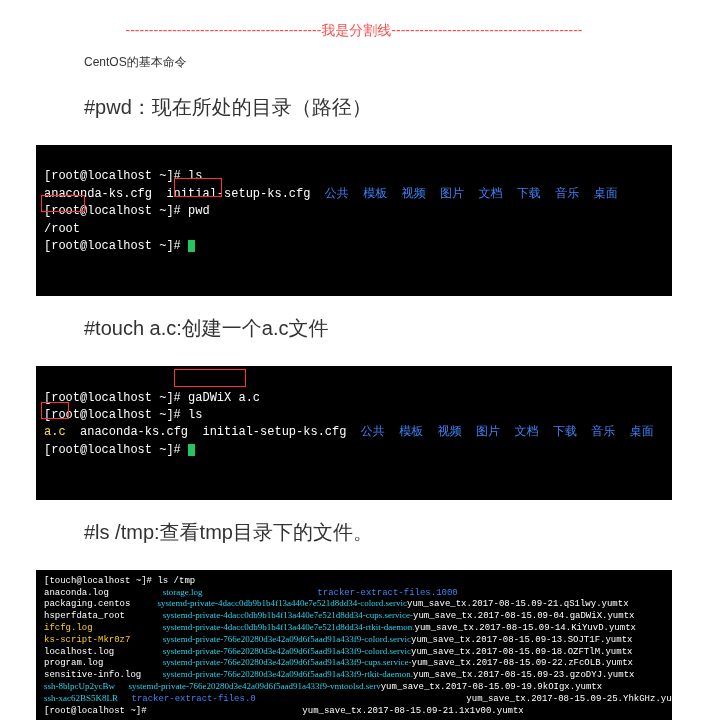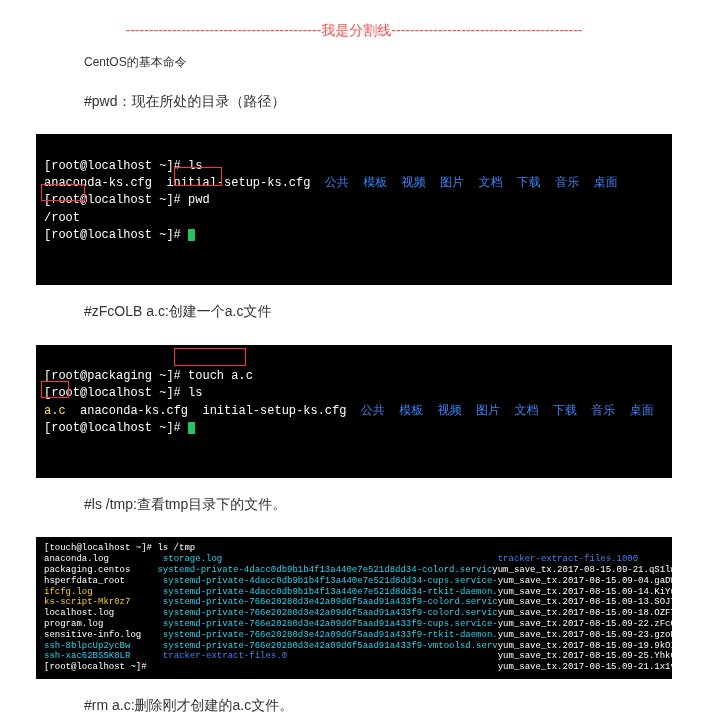--- a/index.html
+++ b/index.html
@@ -17,40 +17,40 @@
     font-size: 14px;
     margin: 6px 0 14px;
     letter-spacing: 0;
   }
   .heading {
     font-size: 12px;
     margin: 10px 0 18px 68px;
     color: #333;
   }
   .desc {
-    font-size: 14px;
+    font-size: 20px;
     margin: 14px 0 8px 68px;
     color: #333;
     line-height: 1.8;
   }
   .term {
     background: #000;
     color: #fff;
     font-family: "Consolas", "Courier New", monospace;
     font-size: 12px;
     line-height: 1.45;
     padding: 6px 8px;
     margin: 20px 20px 4px 20px;
     position: relative;
     white-space: pre;
     overflow: hidden;
   }
   .term .prompt { color: #fff; }
   .term .blue { color: #3b82f6; }
-  .term .cyan { color: #22d3ee; }
+  .term .cyan { color: #22d3ee; font-family: Liberation Serif, serif; }
   .term .green { color: #fde047; }
   .term .yellow { color: #facc15; }
   .cursor {
     display: inline-block;
     width: 7px;
     height: 12px;
     background: #22c55e;
     vertical-align: middle;
   }
   .box-outline {
@@ -71,23 +71,23 @@
 <div class="term">
 <span class="prompt">[root@localhost ~]# ls</span>
 <span>anaconda-ks.cfg  initial-setup-ks.cfg</span><span class="blue">  公共  模板  视频  图片  文档  下载  音乐  桌面</span>
 <span class="prompt">[root@localhost ~]# pwd</span>
 <span>/root</span>
 <span class="prompt">[root@localhost ~]# </span><span class="cursor"></span>
 <div class="box-outline" style="left:138px; top:33px; width:46px; height:17px;"></div>
 <div class="box-outline" style="left:5px; top:50px; width:42px; height:15px;"></div>
 </div>
 
-<div class="desc">#zFcOLB a.c:创建一个a.c文件</div>
+<div class="desc">#touch a.c:创建一个a.c文件</div>
 <div class="term">
-<span class="prompt">[root@packaging ~]# touch a.c</span>
+<span class="prompt">[root@localhost ~]# gaDWiX a.c</span>
 <span class="prompt">[root@localhost ~]# ls</span>
 <span class="green">a.c</span><span>  anaconda-ks.cfg  initial-setup-ks.cfg</span><span class="blue">  公共  模板  视频  图片  文档  下载  音乐  桌面</span>
 <span class="prompt">[root@localhost ~]# </span><span class="cursor"></span>
 <div class="box-outline" style="left:138px; top:3px; width:70px; height:16px;"></div>
 <div class="box-outline" style="left:5px; top:36px; width:26px; height:15px;"></div>
 </div>
 
 <div class="desc">#ls /tmp:查看tmp目录下的文件。</div>
 <div class="term small" id="lstmp-term"><span class="prompt">[touch@localhost ~]# ls /tmp</span>
 <span class="">anaconda.log          </span><span class="cyan">storage.log                                                   </span><span class="blue">tracker-extract-files.1000</span>

